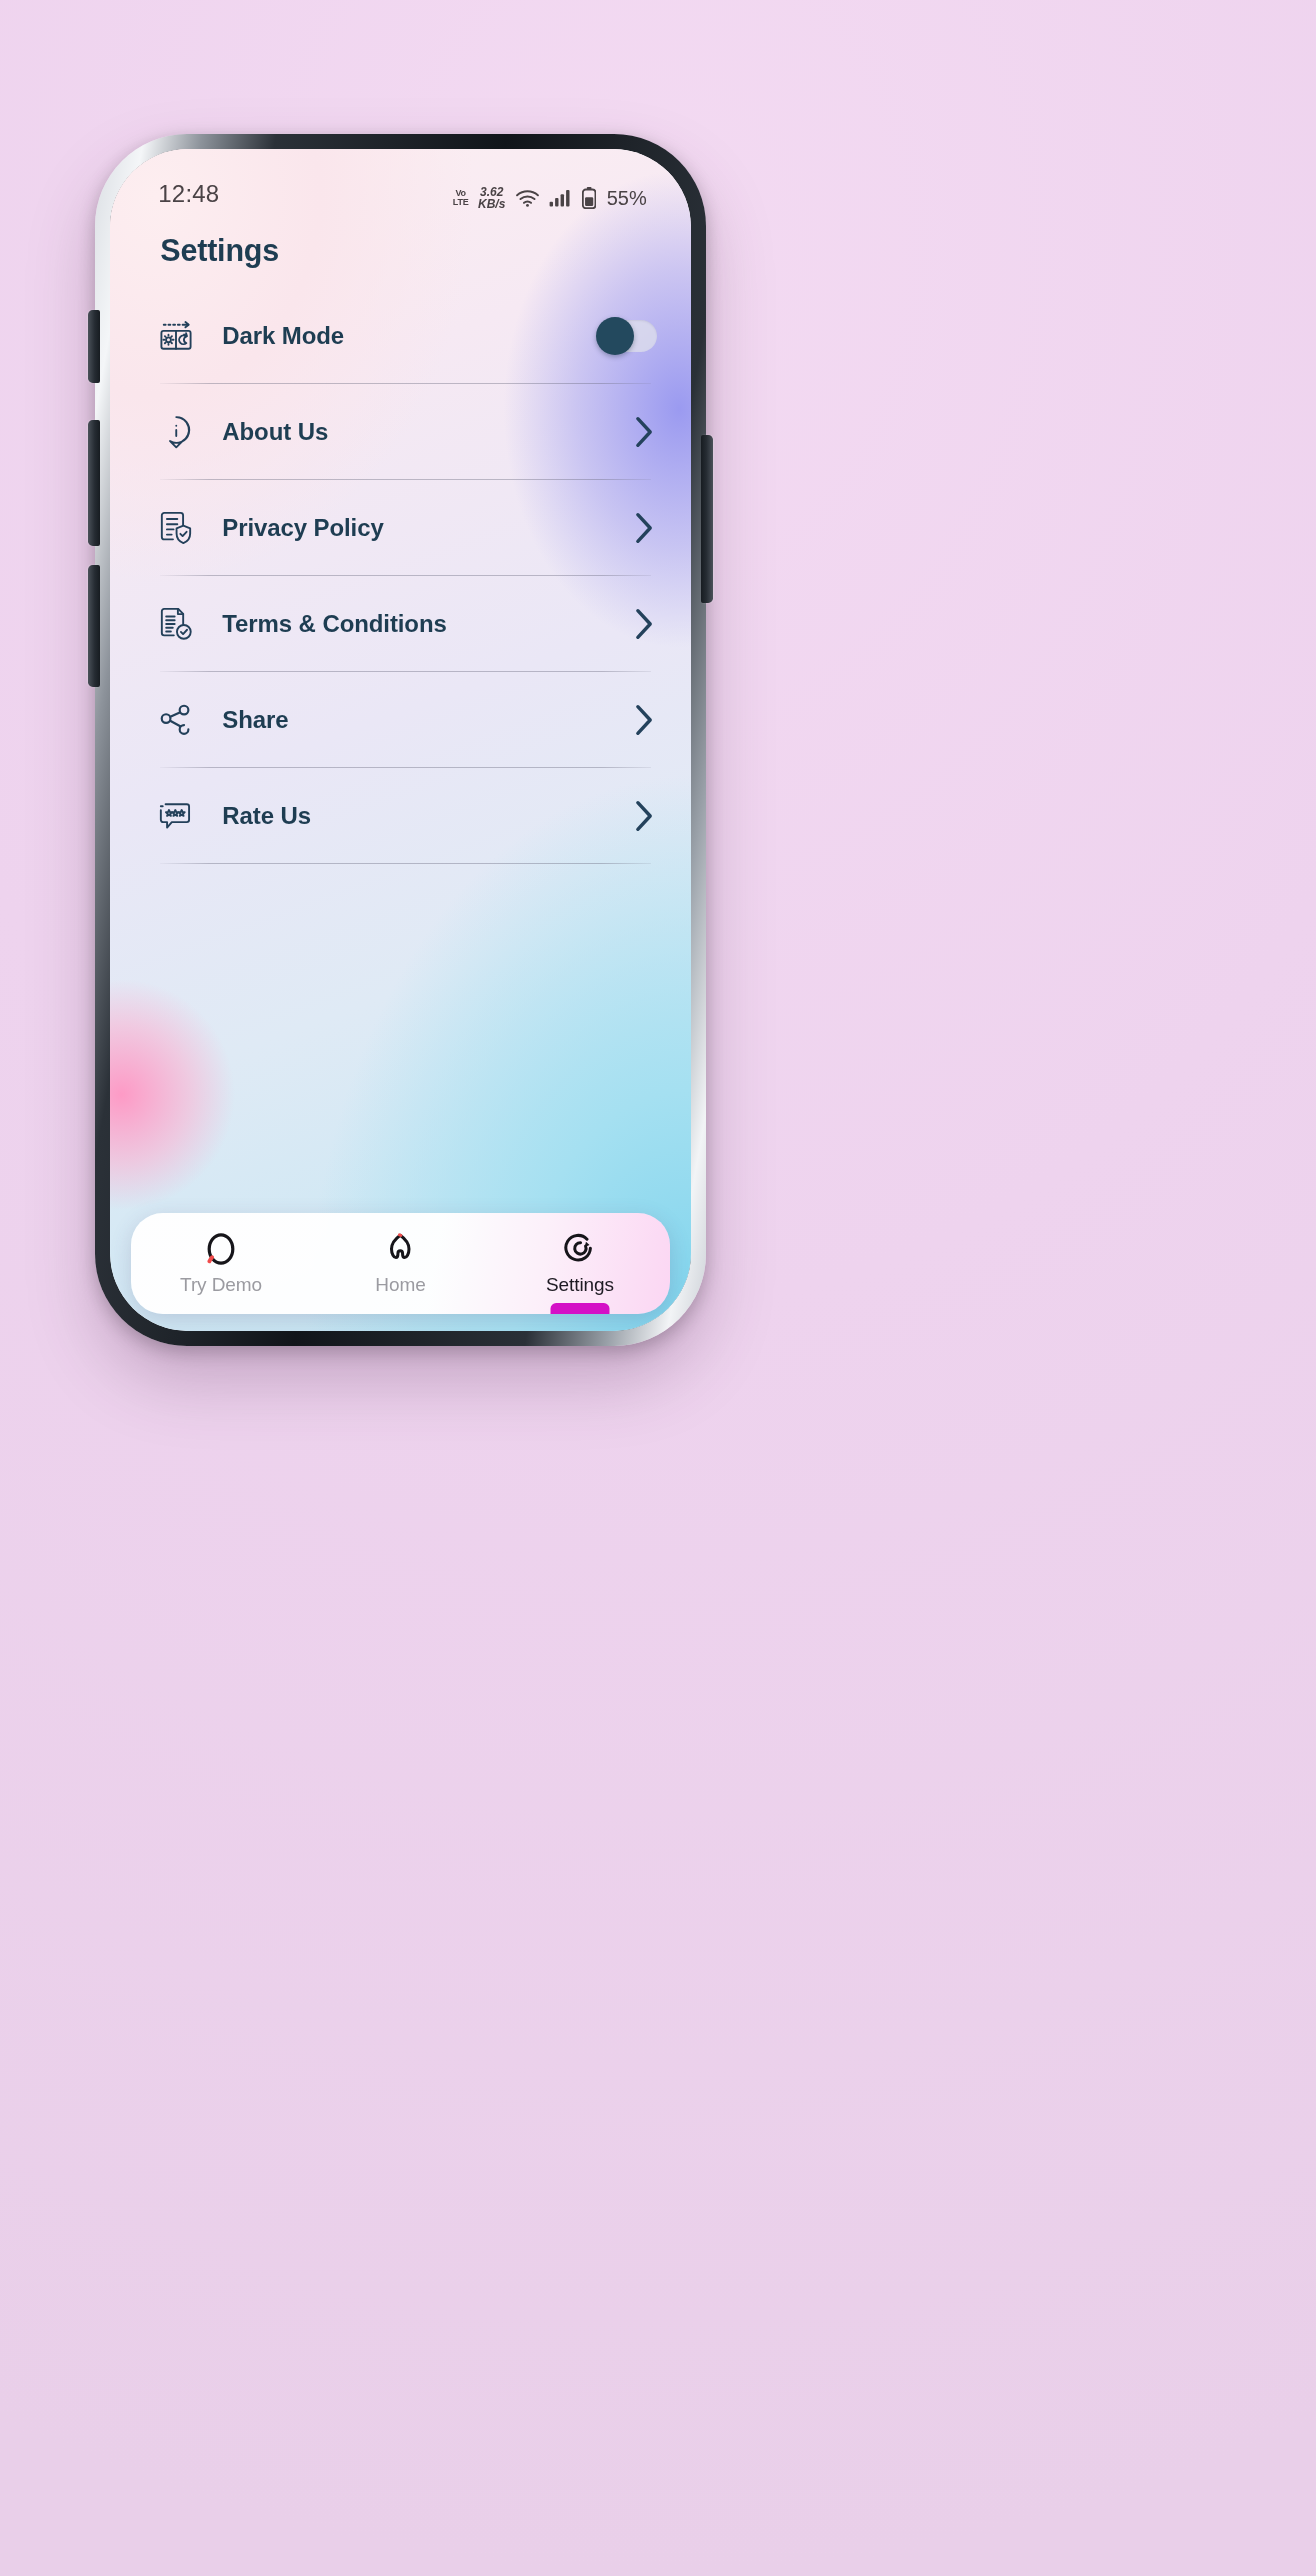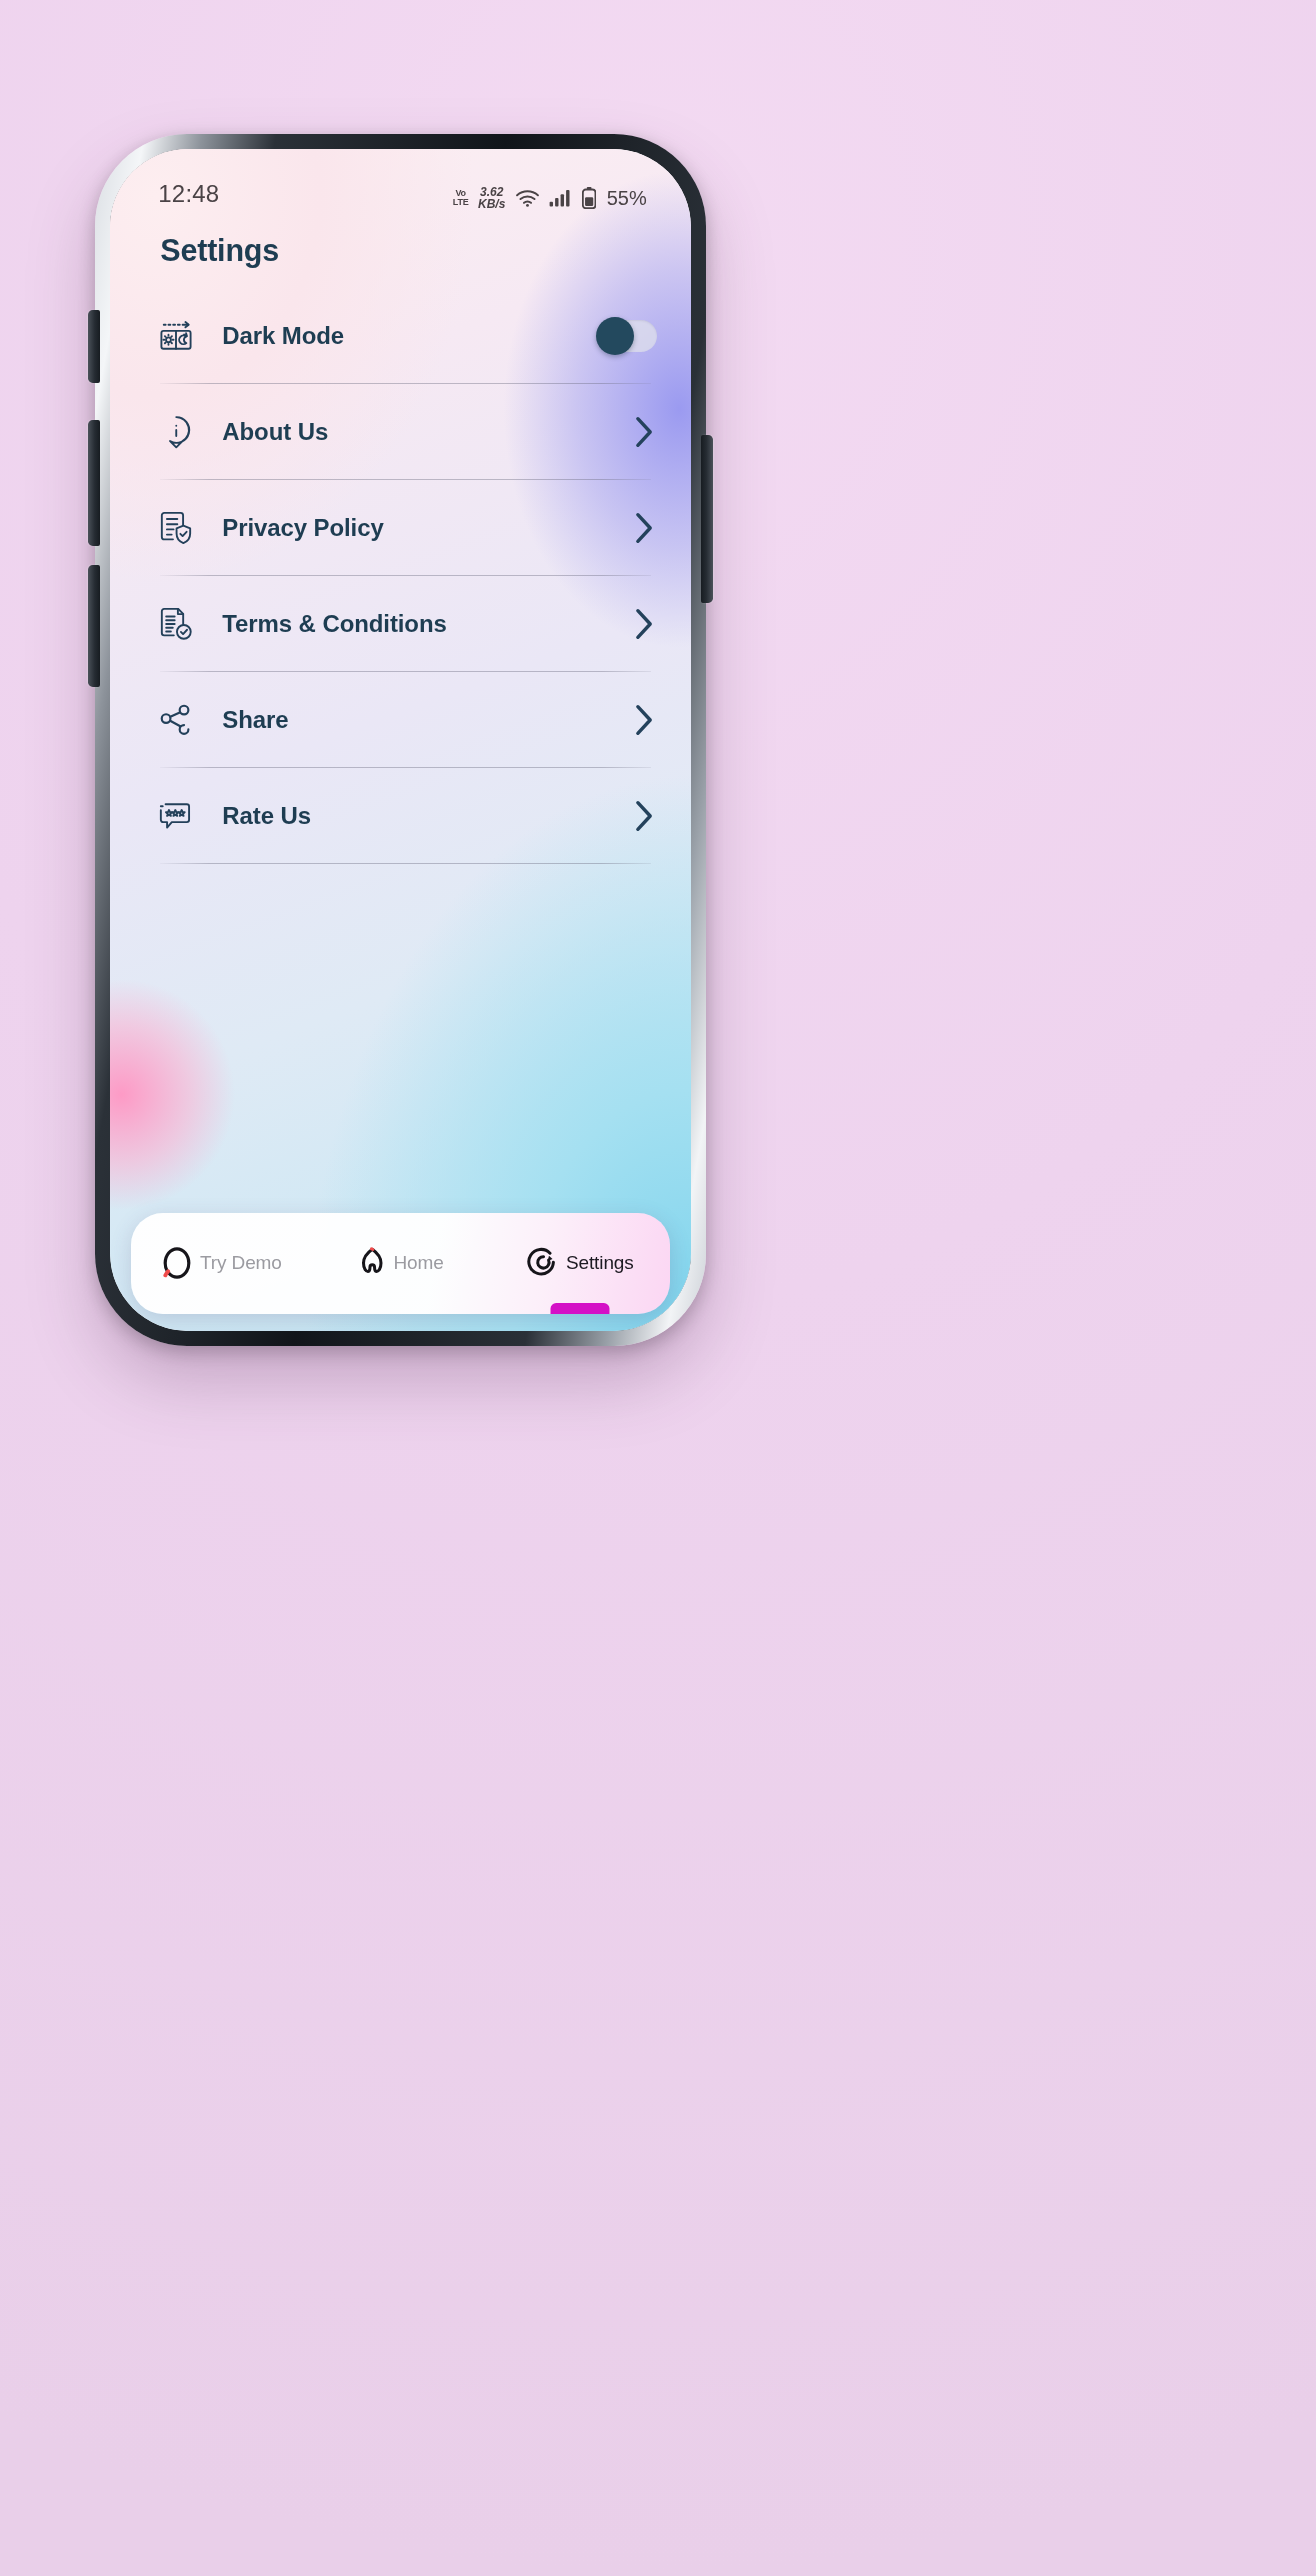--- a/index.html
+++ b/index.html
@@ -125,21 +125,21 @@
   #bottomnav{
     position:absolute; left:21px; right:21px; bottom:17px;
     height:101px;
     border-radius:32px;
     background:linear-gradient(100deg, rgba(255,255,255,.97) 0%, rgba(255,255,255,.97) 56%, rgba(255,240,250,.97) 76%, rgba(255,214,243,.97) 100%);
     box-shadow:0 5.7px 21px rgba(80,60,110,.18);
     display:flex; overflow:hidden;
   }
   .navtab{
     flex:1; position:relative;
-    display:flex; align-items:center; justify-content:center;
+    display:flex; flex-direction:column; align-items:center; justify-content:center;
     gap:5.7px;
   }
   .navtab .nav-ico{ height:38px; display:flex; align-items:flex-end; }
   .navtab .nav-lbl{ font-size:19px; color:#9b9ba1; letter-spacing:-0.1px; }
   .navtab.active .nav-lbl{ color:#1d1a22; }
   .navtab .nav-bar{
     position:absolute; bottom:0; left:50%; transform:translateX(-50%);
     width:59px; height:10.5px; border-radius:5.7px 5.7px 0 0;
     background:#d410c6;
     display:none;

